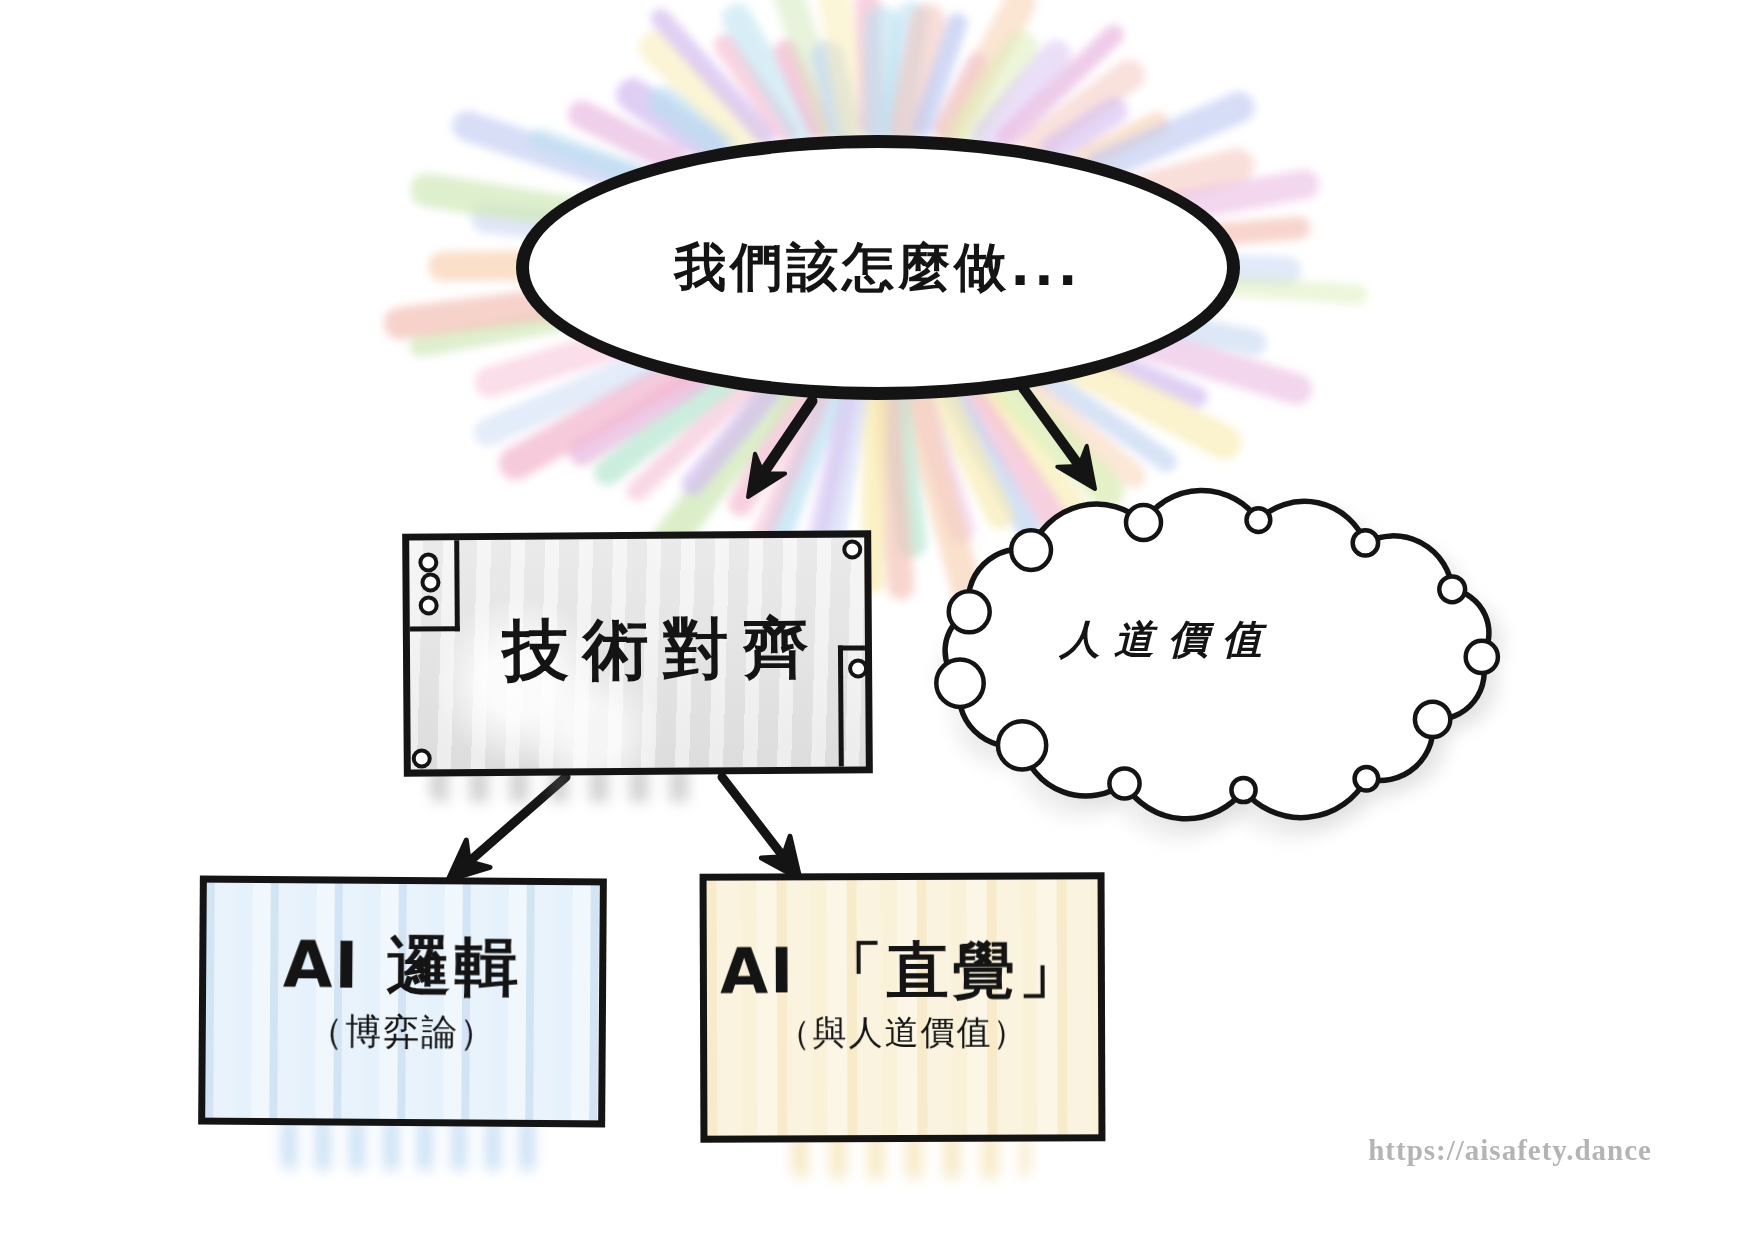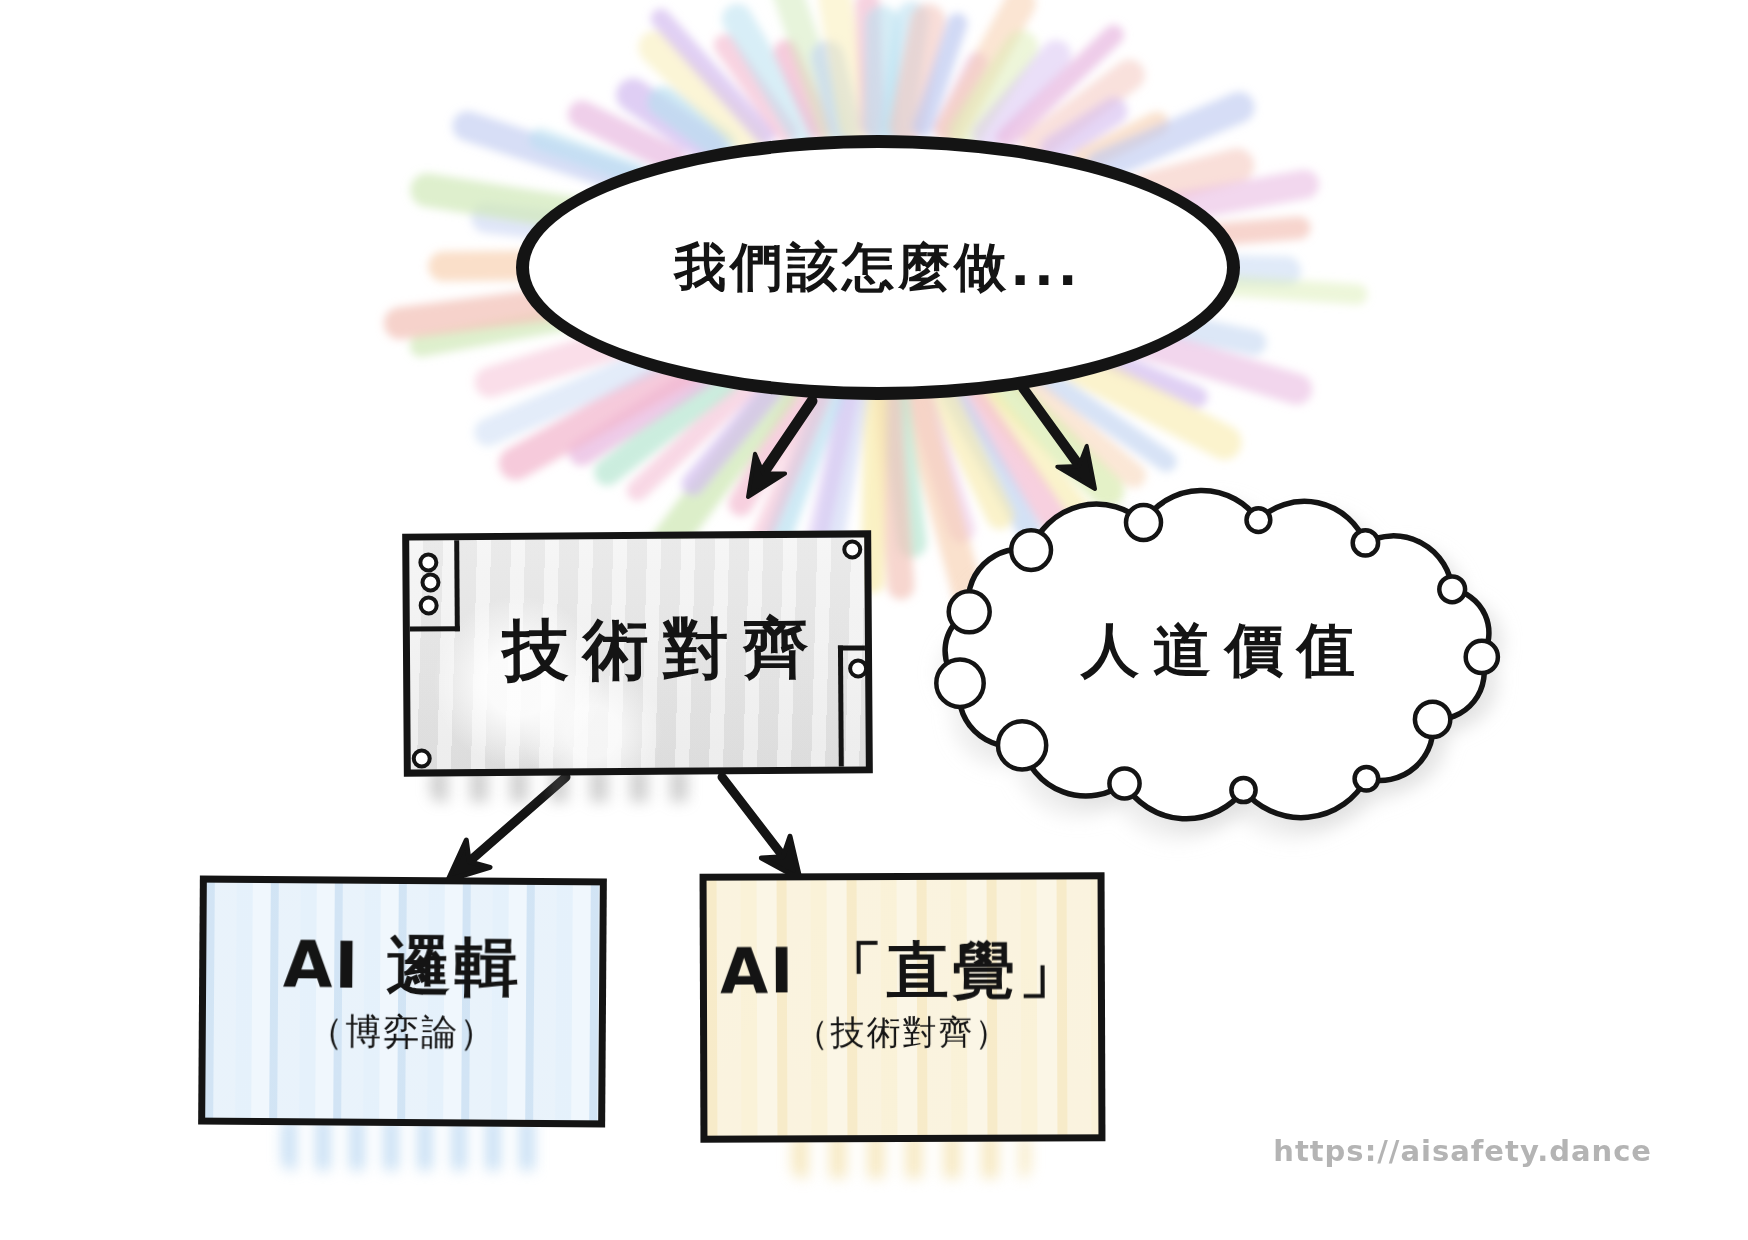--- a/index.html
+++ b/index.html
@@ -32,22 +32,22 @@
   .corner-tl{position:absolute;left:0;top:0;width:45px;height:86px;border-right:5px solid var(--ink);border-bottom:5px solid var(--ink);}
   .corner-br{position:absolute;right:0;bottom:0;width:22px;height:116px;border-left:5px solid var(--ink);border-top:5px solid var(--ink);}
   .screw{position:absolute;width:12px;height:12px;border:4px solid var(--ink);border-radius:50%;background:#fff;}
   .panel-label{
     position:absolute;left:0;right:0;top:66px;text-align:center;padding-left:50px;
     font-size:66px;font-weight:600;letter-spacing:14px;white-space:nowrap;
   }
 
   
   .cloud-label{
-    position:absolute;left:1060px;top:612px;width:330px;text-align:center;
-    font-size:58px;font-weight:600;letter-spacing:14px;white-space:nowrap;
+    position:absolute;left:1060px;top:612px;width:330px;text-align:left;
+    font-size:40px;font-weight:600;letter-spacing:14px;white-space:nowrap;font-style:italic;
   }
 
   
   .box{
     position:absolute;box-sizing:border-box;border:7px solid var(--ink);
     display:flex;flex-direction:column;align-items:center;justify-content:center;
   }
   .box-logic{
     left:199px;top:877px;width:407px;height:249px;transform:rotate(0.4deg);padding-bottom:16px;
     background:
@@ -70,21 +70,21 @@
   .spill-blue{left:282px;top:1118px;width:268px;height:52px;
     background:repeating-linear-gradient(90deg, rgba(150,195,235,.55) 0 14px, rgba(150,195,235,0) 14px 34px);}
   .spill-yellow{left:792px;top:1134px;width:238px;height:44px;
     background:repeating-linear-gradient(90deg, rgba(238,210,130,.5) 0 16px, rgba(238,210,130,0) 16px 38px);}
   .spill-gray{left:430px;top:768px;width:262px;height:34px;
     background:repeating-linear-gradient(90deg, rgba(120,120,120,.35) 0 18px, rgba(120,120,120,0) 18px 40px);}
 
   
   .watermark{
     position:absolute;right:96px;top:1134px;font-size:29px;font-weight:bold;
-    letter-spacing:1px;color:var(--watermark);white-space:nowrap;
+    letter-spacing:1px;color:var(--watermark);white-space:nowrap;font-family:Liberation Serif, serif;
   }
 </style>
 </head>
 <body>
 
 <div class="canvas">
 
   <svg class="layer" viewBox="0 0 1748 1240" xmlns="http://www.w3.org/2000/svg">
     <defs>
       <filter id="soft" x="-40%" y="-40%" width="180%" height="180%">
@@ -230,18 +230,18 @@
   <div class="spill spill-blue"></div>
   <div class="spill spill-yellow"></div>
 
   <div class="box box-logic">
     <div class="box-main"><span class="ai-font">AI</span><span> 邏輯</span></div>
     <div class="box-sub">（博弈論）</div>
   </div>
 
   <div class="box box-intuition">
     <div class="box-main" style="font-size:62px;"><span class="ai-font">AI</span><span> 「直覺」</span></div>
-    <div class="box-sub" style="font-size:34px;">（技術對齊）</div>
+    <div class="box-sub" style="font-size:34px;">（與人道價值）</div>
   </div>
 
   <div class="watermark">https://aisafety.dance</div>
 
 </div>
 
 </body></html>

